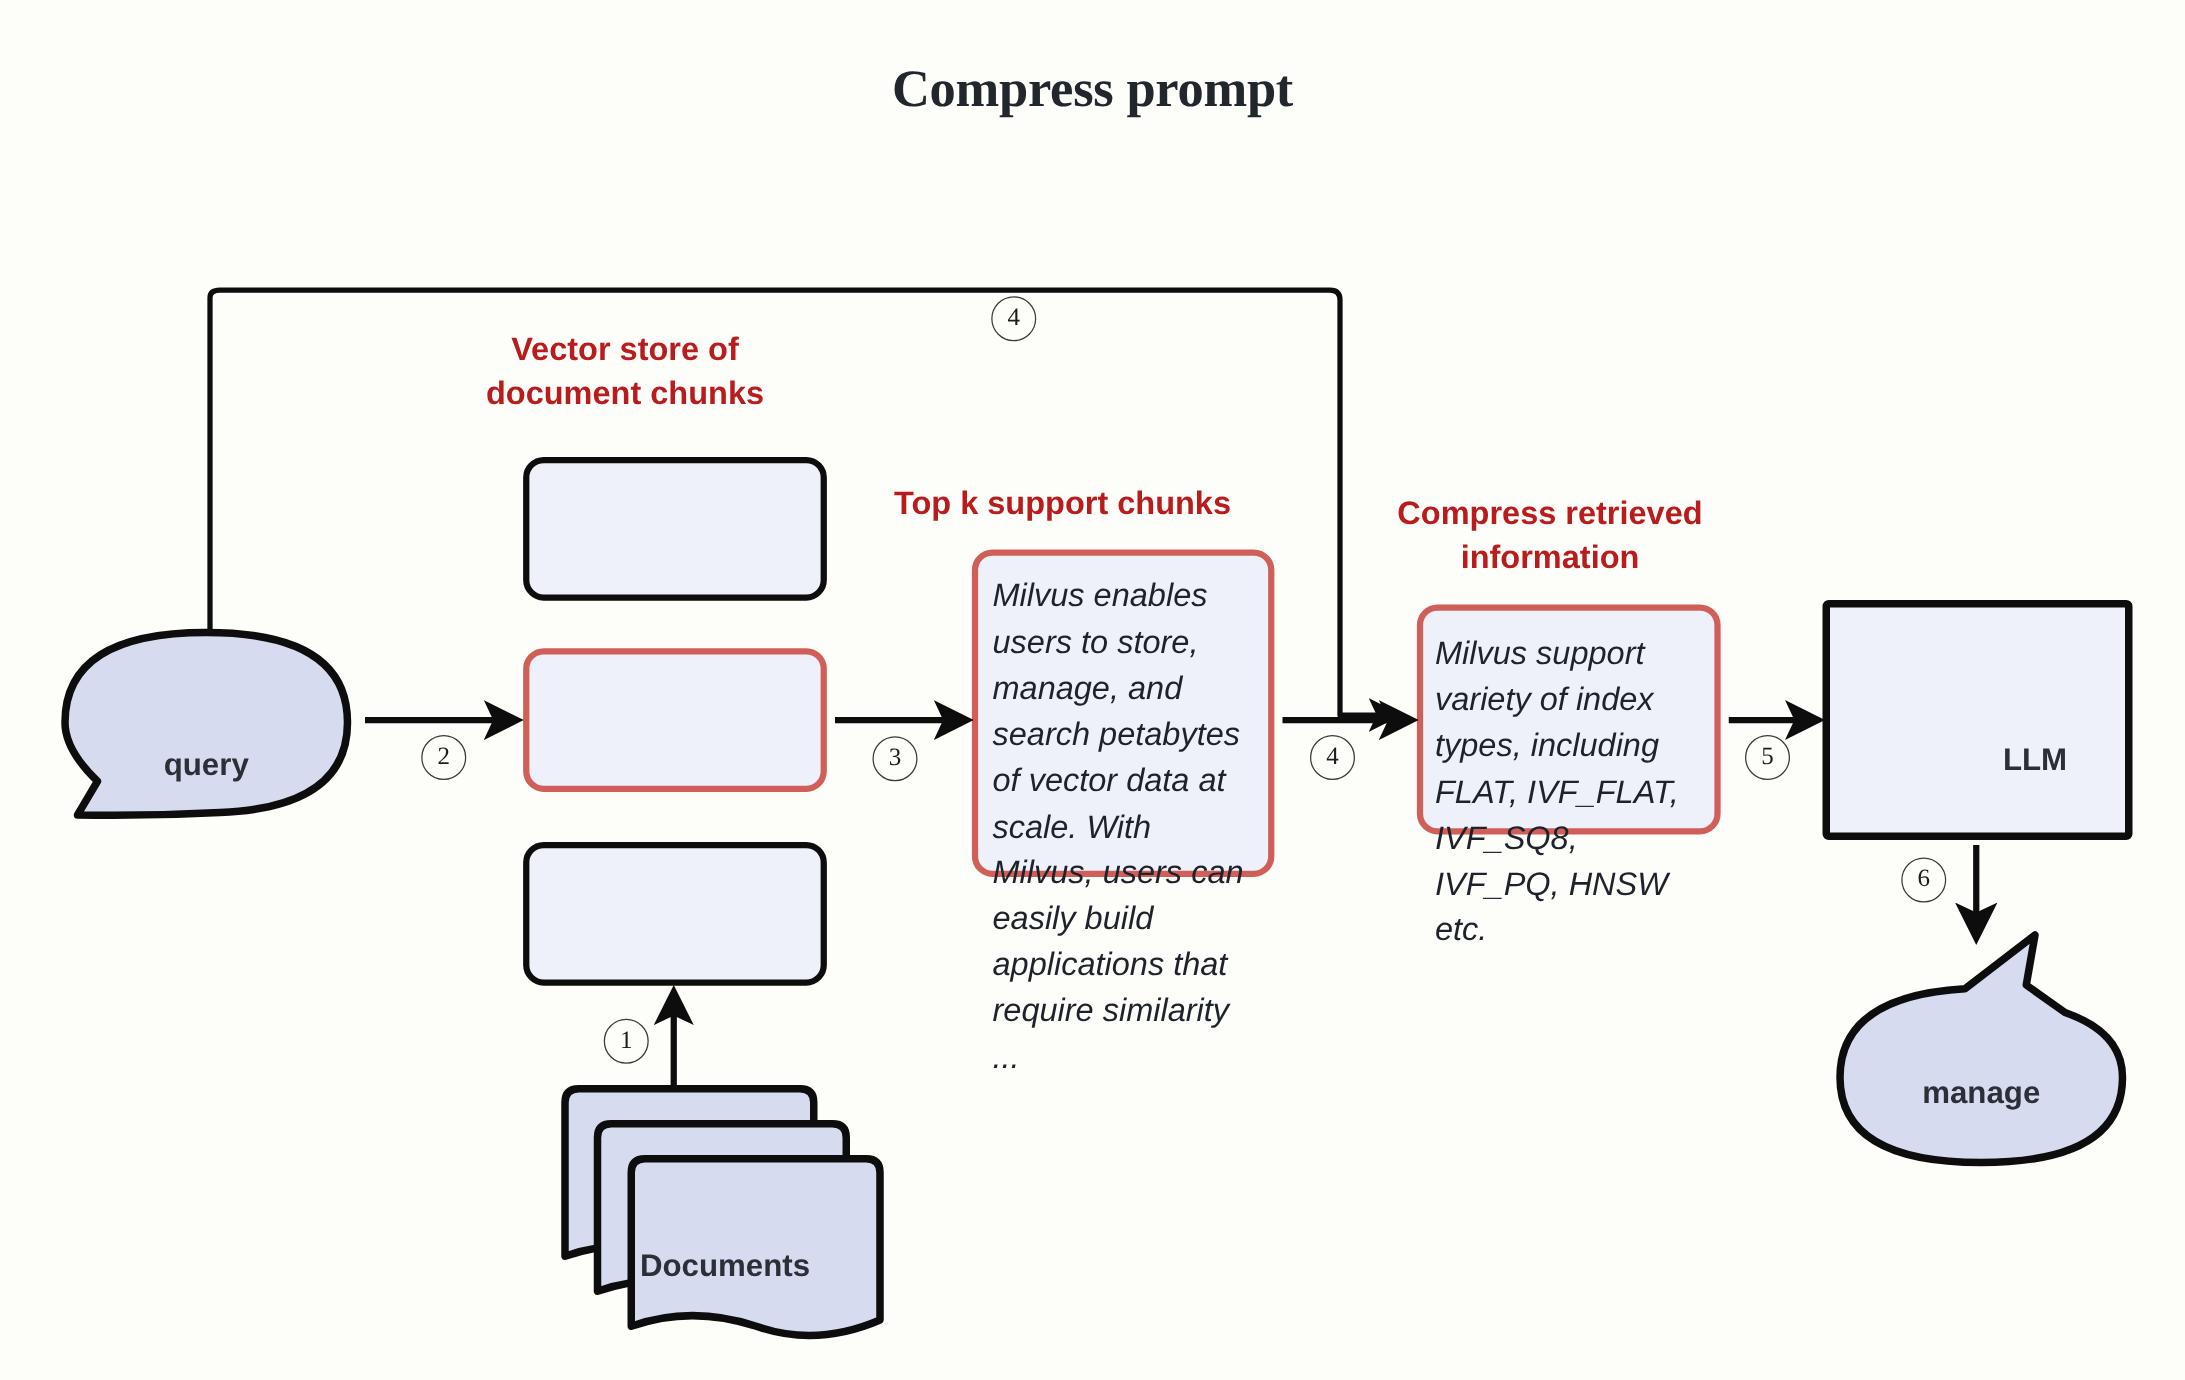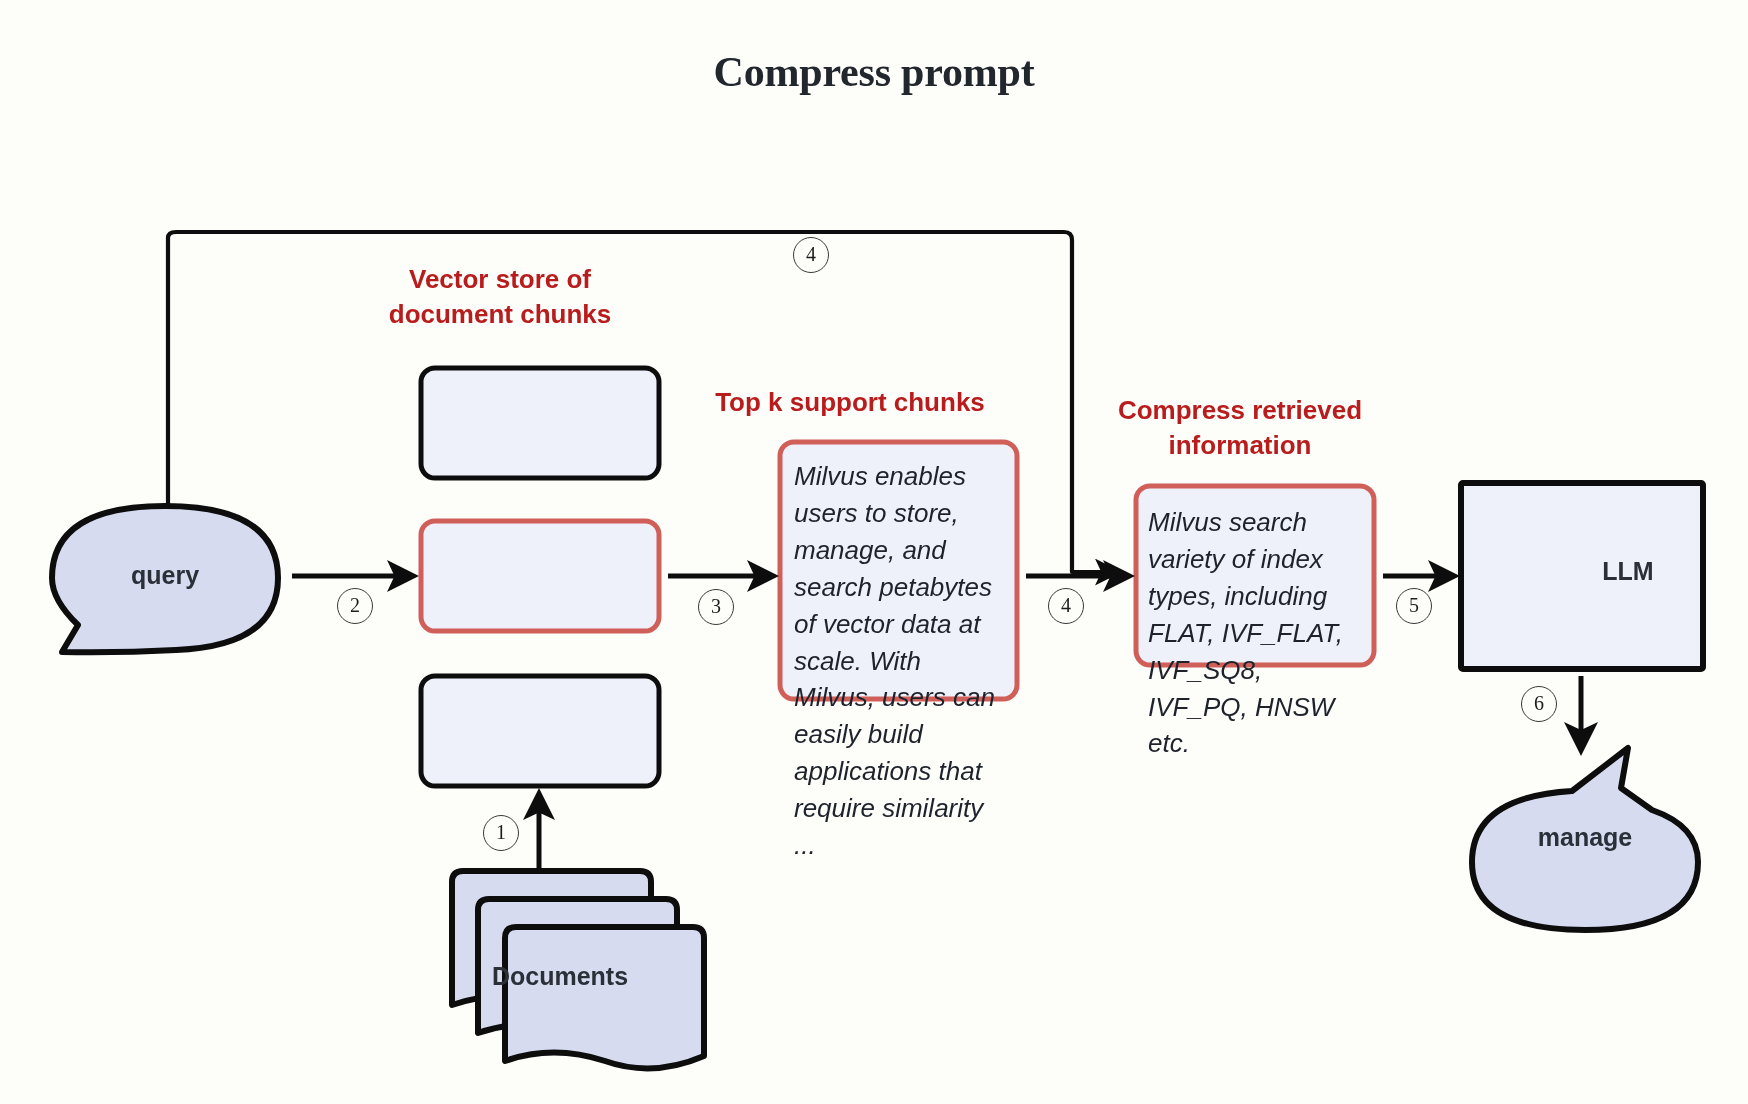--- a/index.html
+++ b/index.html
@@ -53,25 +53,26 @@
   #cap-topk   { left: 680px; top: 385px; width: 340px; }
   #cap-compress { left: 1060px; top: 393px; width: 360px; }
 
   .nodelabel {
     position: absolute;
     font-weight: bold;
     font-size: 25px;
     color: #2b3038;
     text-align: center;
     pointer-events: none;
+    margin-top: 37px;
   }
   #lbl-query  { left: 55px;  top: 561px; width: 220px; }
   #lbl-answer { left: 1470px; top: 823px; width: 230px; }
   #lbl-llm    { left: 1513px; top: 557px; width: 230px; }
-  #lbl-docs   { left: 435px; top: 962px; width: 250px; }
+  #lbl-docs   { left: 455px; top: 962px; width: 250px; }
 
   .chunktext {
     position: absolute;
     font-style: italic;
     font-size: 26px;
     line-height: 1.42;
     color: #1e222a;
     white-space: pre-line;
   }
   #txt-topk {
@@ -170,21 +171,21 @@
   <div class="caption" id="cap-topk">Top k support chunks</div>
   <div class="caption" id="cap-compress">Compress retrieved
 information</div>
 
   <div class="nodelabel" id="lbl-query">query</div>
   <div class="nodelabel" id="lbl-answer">manage</div>
   <div class="nodelabel" id="lbl-llm">LLM</div>
   <div class="nodelabel" id="lbl-docs">Documents</div>
 
   <div class="chunktext" id="txt-topk">Milvus enables users to store, manage, and search petabytes of vector data at scale. With Milvus, users can easily build applications that require similarity ...</div>
-  <div class="chunktext" id="txt-compress">Milvus search variety of index types, including FLAT, IVF_FLAT, IVF_SQ8, IVF_PQ, HNSW etc.</div>
+  <div class="chunktext" id="txt-compress">Milvus support variety of index types, including FLAT, IVF_FLAT, IVF_SQ8, IVF_PQ, HNSW etc.</div>
 
   <div class="stepnum" id="n1">1</div>
   <div class="stepnum" id="n2">2</div>
   <div class="stepnum" id="n3">3</div>
   <div class="stepnum" id="n4a">4</div>
   <div class="stepnum" id="n4b">4</div>
   <div class="stepnum" id="n5">5</div>
   <div class="stepnum" id="n6">6</div>
 
 </div>

